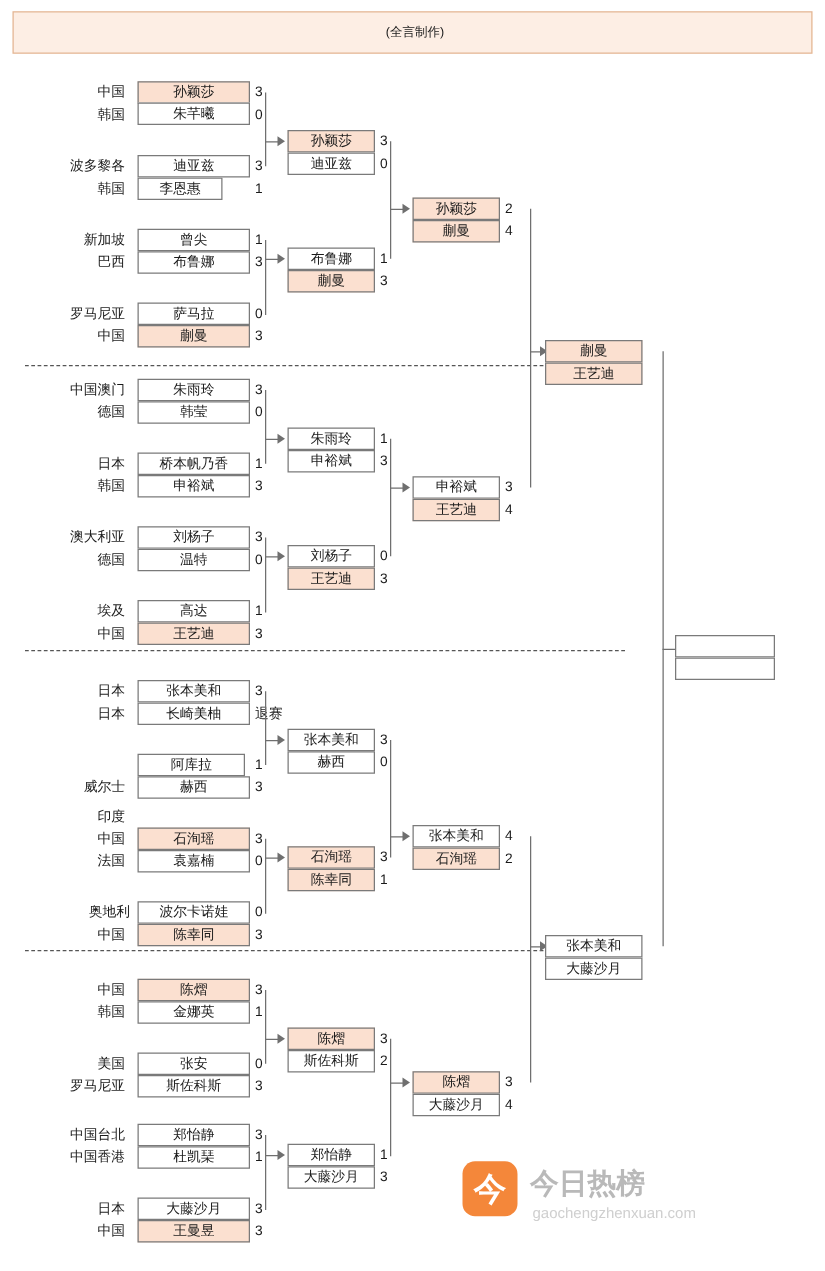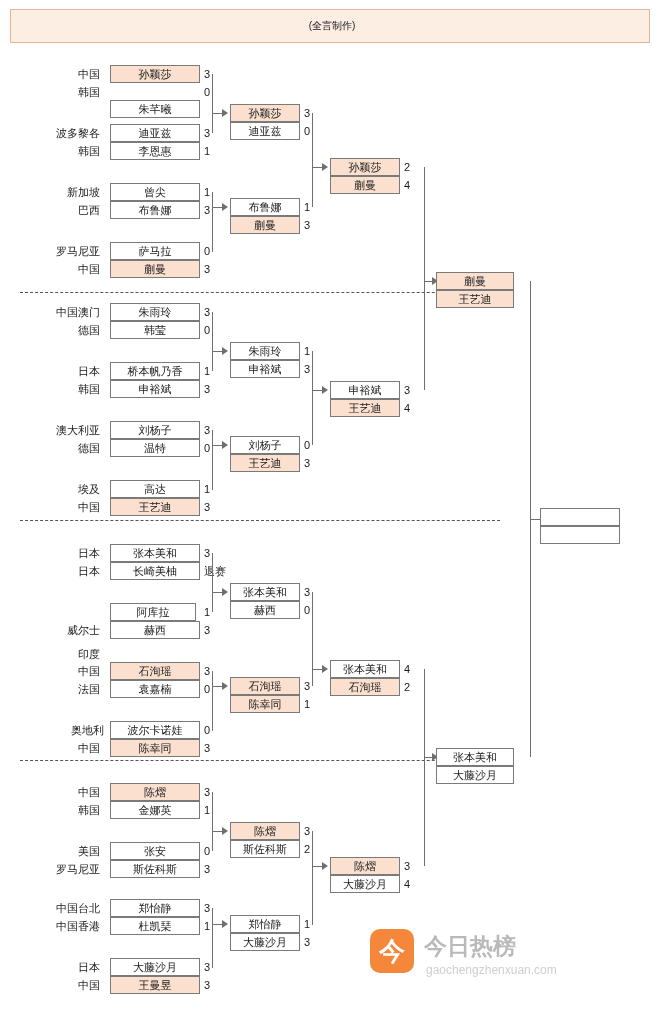--- a/index.html
+++ b/index.html
@@ -82,29 +82,29 @@
 
   <div class="sep" style="top:292px;"></div>
   <div class="sep" style="top:520px;"></div>
   <div class="sep" style="top:760px;"></div>
 
   <div class="country" style="left:20px;top:65px;width:80px;">中国</div>
   <div class="cell hl" style="left:110px;top:65px;width:90px;">孙颖莎</div>
   <div class="score" style="left:204px;top:65px;width:20px;">3</div>
 
   <div class="country" style="left:20px;top:83px;width:80px;">韩国</div>
-  <div class="cell" style="left:110px;top:100px;width:90px;">朱芊曦</div>
+  <div class="cell" style="left:110px;top:82px;width:90px;">朱芊曦</div>
   <div class="score" style="left:204px;top:83px;width:20px;">0</div>
 
   <div class="country" style="left:20px;top:124px;width:80px;">波多黎各</div>
   <div class="cell" style="left:110px;top:124px;width:90px;">迪亚兹</div>
   <div class="score" style="left:204px;top:124px;width:20px;">3</div>
 
   <div class="country" style="left:20px;top:142px;width:80px;">韩国</div>
-  <div class="cell" style="left:110px;top:142px;width:90px;">李恩惠</div>
+  <div class="cell" style="left:110px;top:142px;width:68px;">李恩惠</div>
   <div class="score" style="left:204px;top:142px;width:20px;">1</div>
 
   <div class="country" style="left:20px;top:183px;width:80px;">新加坡</div>
   <div class="cell" style="left:110px;top:183px;width:90px;">曾尖</div>
   <div class="score" style="left:204px;top:183px;width:20px;">1</div>
 
   <div class="country" style="left:20px;top:201px;width:80px;">巴西</div>
   <div class="cell" style="left:110px;top:201px;width:90px;">布鲁娜</div>
   <div class="score" style="left:204px;top:201px;width:20px;">3</div>
 

